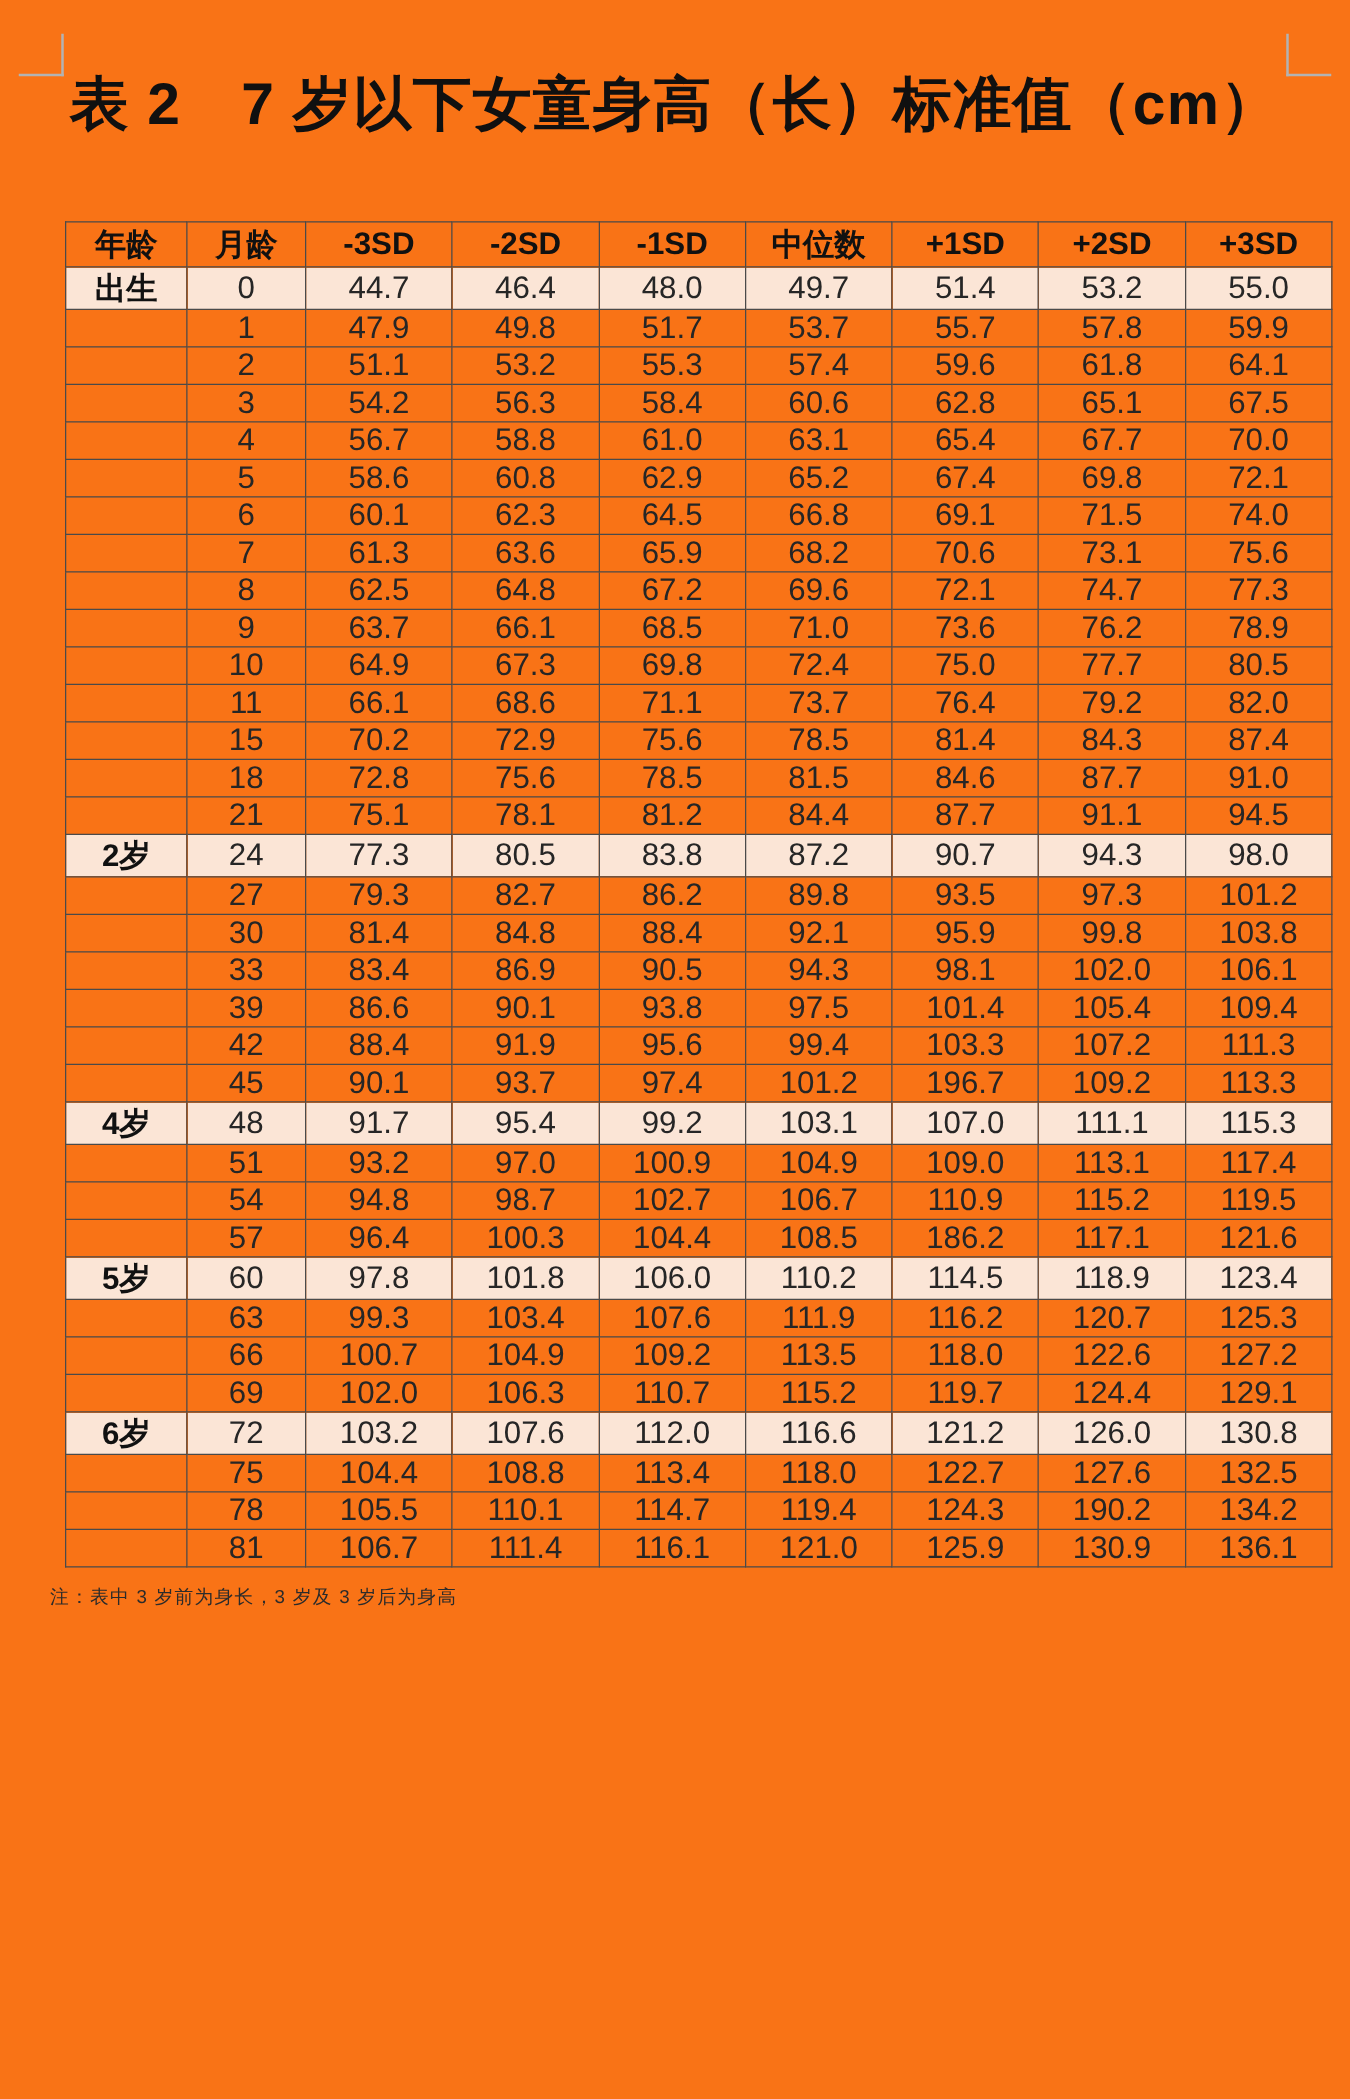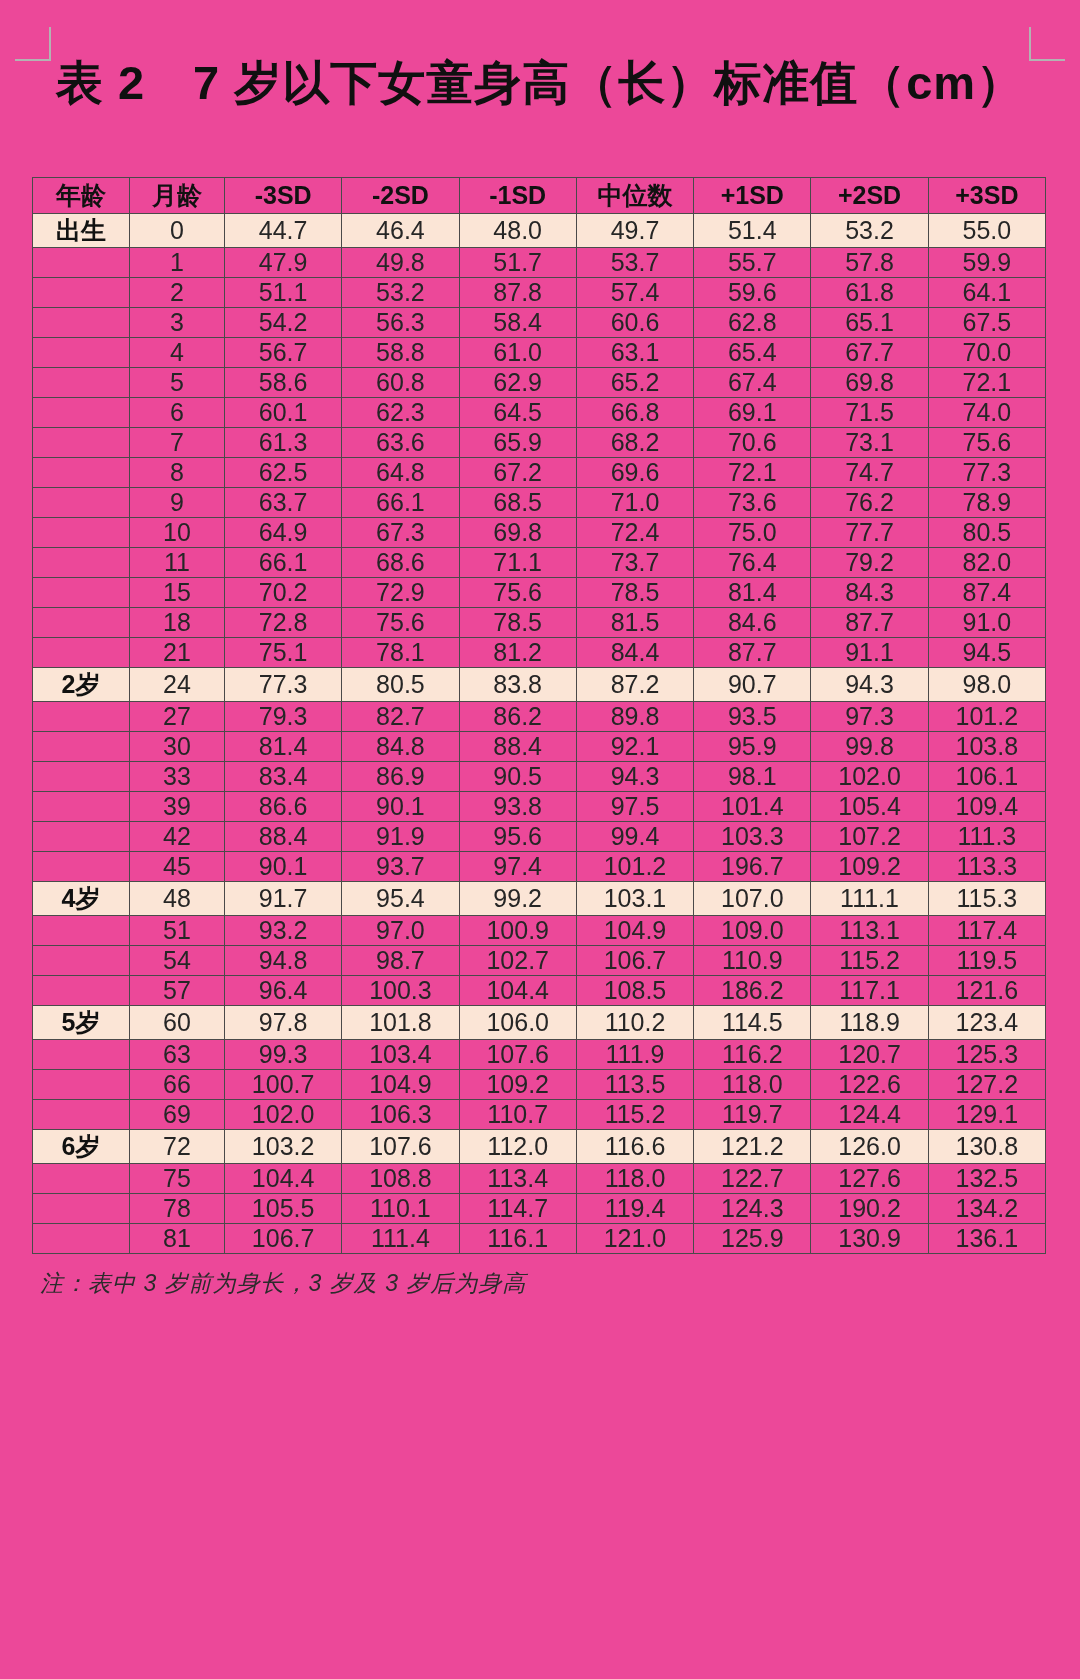--- a/index.html
+++ b/index.html
@@ -1,57 +1,56 @@
 <!DOCTYPE html>
 <html><head>
 <meta charset="utf-8">
 <style>
   html,body { margin:0; padding:0; background:#ffffff; }
   .page {
     position:relative;
     width:1080px; height:1679px;
-    background:#ec4899;
+    background:#f97316;
     font-family:"Liberation Sans","DejaVu Sans",sans-serif;
     color:#1f1f1f;
     overflow:hidden;
   }
   .crop-mark { position:absolute; width:34px; height:32px; top:27px; }
   .crop-tl { left:15px;  border-right:2px solid #b3b3b3; border-bottom:2px solid #b3b3b3; }
   .crop-tr { right:15px; border-left:2px solid #b3b3b3;  border-bottom:2px solid #b3b3b3; }
   .title {
     margin:0; padding-top:52px;
     text-align:center;
     font-size:47px; font-weight:700; color:#101010;
     letter-spacing:1px;
     white-space:nowrap;
   }
   table.std {
     border-collapse:collapse;
     table-layout:fixed;
     width:1014px;
-    margin:62px 0 0 32px;
+    margin:62px 0 0 52px;
   }
   table.std th, table.std td {
     border:1.5px solid #4a4a4a;
     text-align:center; vertical-align:middle;
     padding:0;
     font-size:25px;
     overflow:hidden;
   }
   table.std thead tr { height:36px; }
   table.std th { font-weight:700; color:#111; }
   table.std tbody tr { height:19px; }
   table.std td { font-weight:400; color:#262626; }
   table.std td.age { font-weight:700; color:#111; }
   tr.hl td { background:#fbe5d6; }
   .note {
     margin:14px 0 0 40px;
-    font-size:23px; color:#2b2b2b;
+    font-size:15px; color:#2b2b2b;
     letter-spacing:1px;
-    font-style:italic;
   }
 </style>
 </head>
 <body>
 
 <div class="page">
   <div class="crop-mark crop-tl"></div>
   <div class="crop-mark crop-tr"></div>
 
   <h1 class="title">表 2　7 岁以下女童身高（长）标准值（cm）</h1>
@@ -102,21 +101,21 @@
           <td>53.7</td>
           <td>55.7</td>
           <td>57.8</td>
           <td>59.9</td>
         </tr>
         <tr>
           <td class="age"></td>
           <td>2</td>
           <td>51.1</td>
           <td>53.2</td>
-          <td>87.8</td>
+          <td>55.3</td>
           <td>57.4</td>
           <td>59.6</td>
           <td>61.8</td>
           <td>64.1</td>
         </tr>
         <tr>
           <td class="age"></td>
           <td>3</td>
           <td>54.2</td>
           <td>56.3</td>

